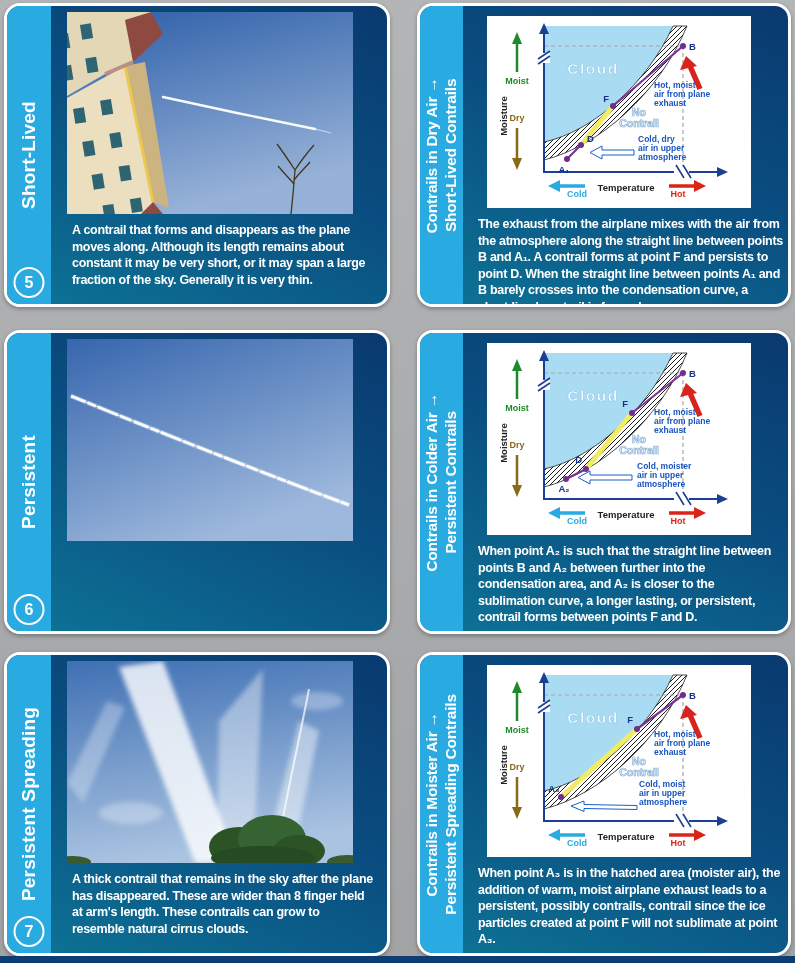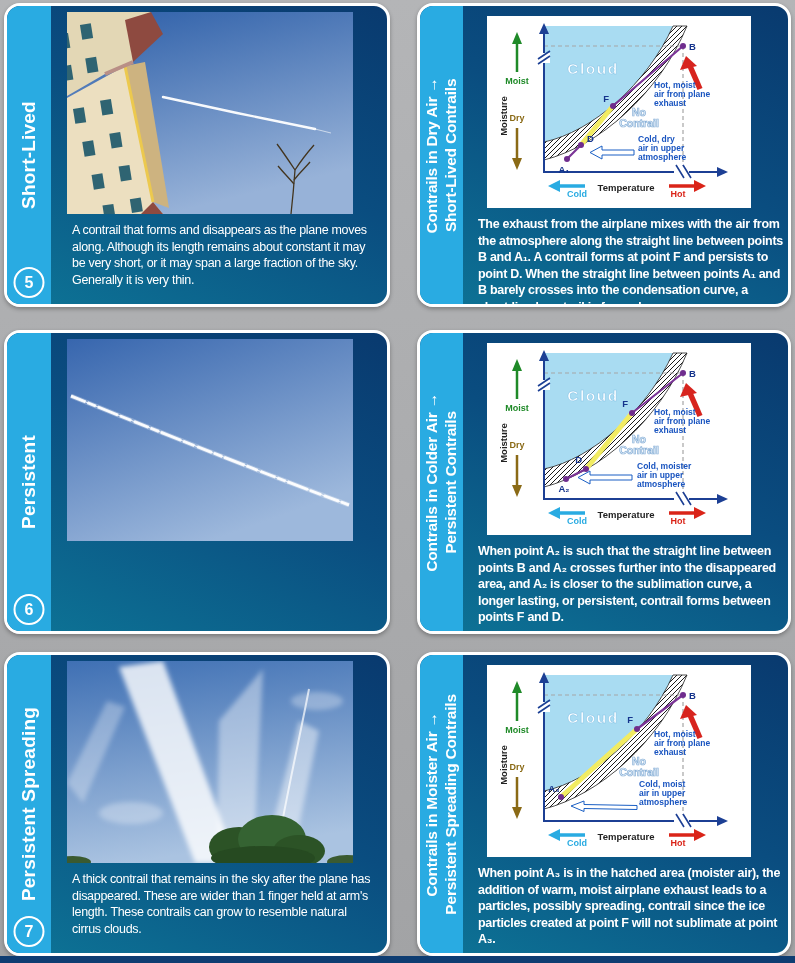--- a/index.html
+++ b/index.html
@@ -23,21 +23,21 @@
   .vtitle{transform:rotate(-90deg);white-space:nowrap;color:#fff;font-weight:bold;
           font-size:15.5px;line-height:1.25;text-align:center;letter-spacing:-.2px;}
   .numcircle{position:absolute;bottom:6px;left:50%;transform:translateX(-50%);
              width:27px;height:27px;border:2px solid #fff;border-radius:50%;
              color:#fff;font-weight:bold;font-size:16px;display:flex;
              align-items:center;justify-content:center;}
   .body{flex:1;position:relative;}
   .photo{position:absolute;left:16px;top:6px;width:286px;height:202px;overflow:hidden;}
   .photo svg{display:block;}
   .desc{position:absolute;left:21px;top:216px;width:302px;margin:0;color:#fff;
-        font-weight:normal;font-size:12.5px;line-height:16.5px;letter-spacing:-.3px;}
+        font-weight:bold;font-size:12.5px;line-height:16.5px;letter-spacing:-.3px;}
   .panel{position:absolute;left:24px;top:10px;width:264px;height:192px;background:#fff;}
   .rdesc{position:absolute;left:15px;top:210px;width:305px;margin:0;color:#fff;
         font-weight:bold;font-size:12.5px;line-height:16.5px;letter-spacing:-.3px;}
   .diag{display:block;width:264px;height:192px;font-family:"Liberation Sans",sans-serif;}
   .diag text{font-family:"Liberation Sans",sans-serif;}
 </style>
 </head>
 <body>
 
 <div class="page">
@@ -265,21 +265,21 @@
             <text x="167" y="90">exhaust</text>
           </g>
           <polygon points="145,132 103,132 103,128 91,134.5 103,141 103,137 145,137" fill="#fff" stroke="#1a5fc4" stroke-width="1"></polygon>
           <g font-size="8.5" font-weight="bold" fill="#1a55c0">
             <text x="150" y="126">Cold, moister</text>
             <text x="150" y="135">air in upper</text>
             <text x="150" y="144">atmosphere</text>
           </g>
         </svg>
       </div>
-      <p class="rdesc">When point A₂ is such that the straight line between points B and A₂ crosses further into the disappeared area, and A₂ is closer to the sublimation curve, a longer lasting, or persistent, contrail forms between points F and D.</p>
+      <p class="rdesc">When point A₂ is such that the straight line between points B and A₂ between further into the condensation area, and A₂ is closer to the sublimation curve, a longer lasting, or persistent, contrail forms between points F and D.</p>
     </div>
   </section>
 
   <section class="card lcol r3">
     <div class="strip">
       <div class="vlabel">Persistent Spreading</div>
       <div class="numcircle">
         <span>7</span>
       </div>
     </div>
@@ -308,21 +308,21 @@
           <g>
             <ellipse cx="172" cy="186" rx="30" ry="20" fill="#2c5326"></ellipse>
             <ellipse cx="205" cy="178" rx="34" ry="24" fill="#356332"></ellipse>
             <ellipse cx="232" cy="190" rx="26" ry="16" fill="#2c5326"></ellipse>
             <ellipse cx="196" cy="197" rx="52" ry="12" fill="#264a21"></ellipse>
           </g>
           <ellipse cx="6" cy="201" rx="18" ry="6" fill="#3a5a30"></ellipse>
           <ellipse cx="280" cy="201" rx="20" ry="7" fill="#3a5a30"></ellipse>
         </svg>
       </div>
-      <p class="desc">A thick contrail that remains in the sky after the plane has disappeared. These are wider than 1 finger held at arm's length. These contrails can grow to resemble natural cirrus clouds.</p>
+      <p class="desc">A thick contrail that remains in the sky after the plane has disappeared. These are wider than 8 finger held at arm's length. These contrails can grow to resemble natural cirrus clouds.</p>
     </div>
   </section>
 
   <section class="card rcol r3">
     <div class="strip">
       <div class="vtitle">
         <div>Contrails in Moister Air →</div>
         <div>Persistent Spreading Contrails</div>
       </div>
     </div>
@@ -382,18 +382,18 @@
             <text x="167" y="90">exhaust</text>
           </g>
           <polygon points="150,140.5 97,139.5 97,136 84,141 97,146.5 97,143.5 150,144.5" fill="#fff" stroke="#1a5fc4" stroke-width="1"></polygon>
           <g font-size="8.5" font-weight="bold" fill="#1a55c0">
             <text x="152" y="122">Cold, moist</text>
             <text x="152" y="131">air in upper</text>
             <text x="152" y="140">atmosphere</text>
           </g>
         </svg>
       </div>
-      <p class="rdesc">When point A₃ is in the hatched area (moister air), the addition of warm, moist airplane exhaust leads to a particles, possibly spreading, contrail since the ice particles created at point F will not sublimate at point A₃.</p>
+      <p class="rdesc">When point A₃ is in the hatched area (moister air), the addition of warm, moist airplane exhaust leads to a persistent, possibly contrails, contrail since the ice particles created at point F will not sublimate at point A₃.</p>
     </div>
   </section>
 
   <div class="bottom-bar"></div>
 </div>
 
 </body></html>

